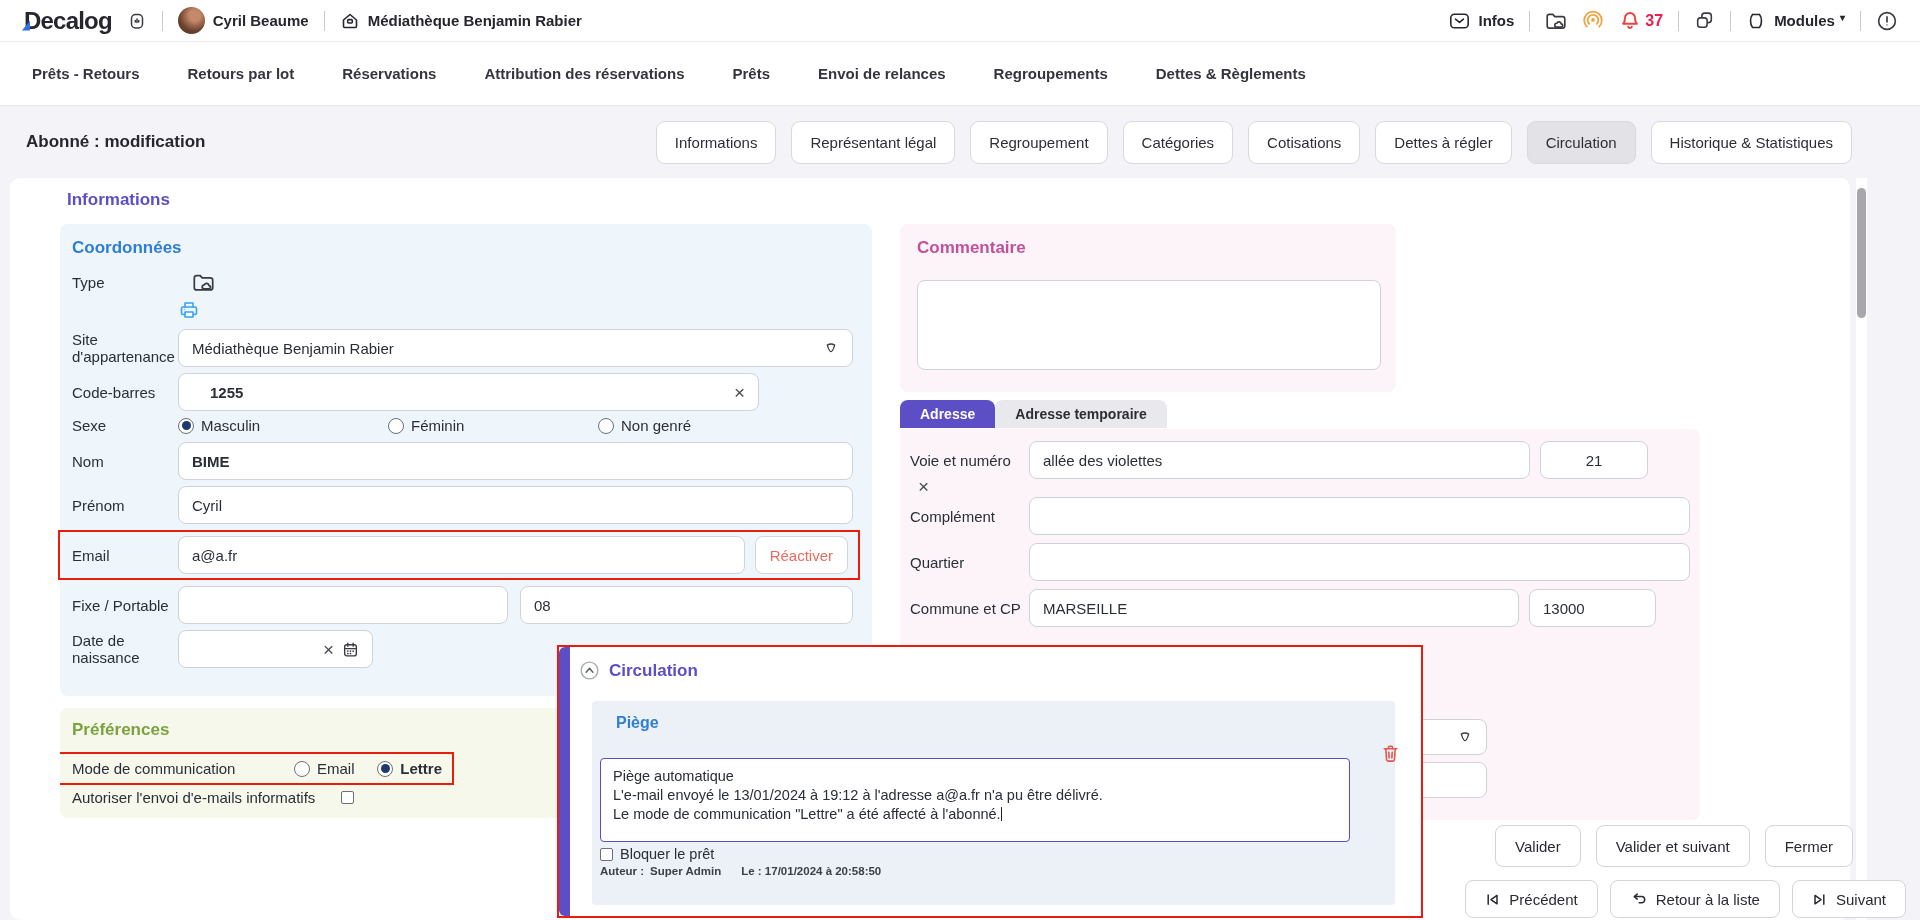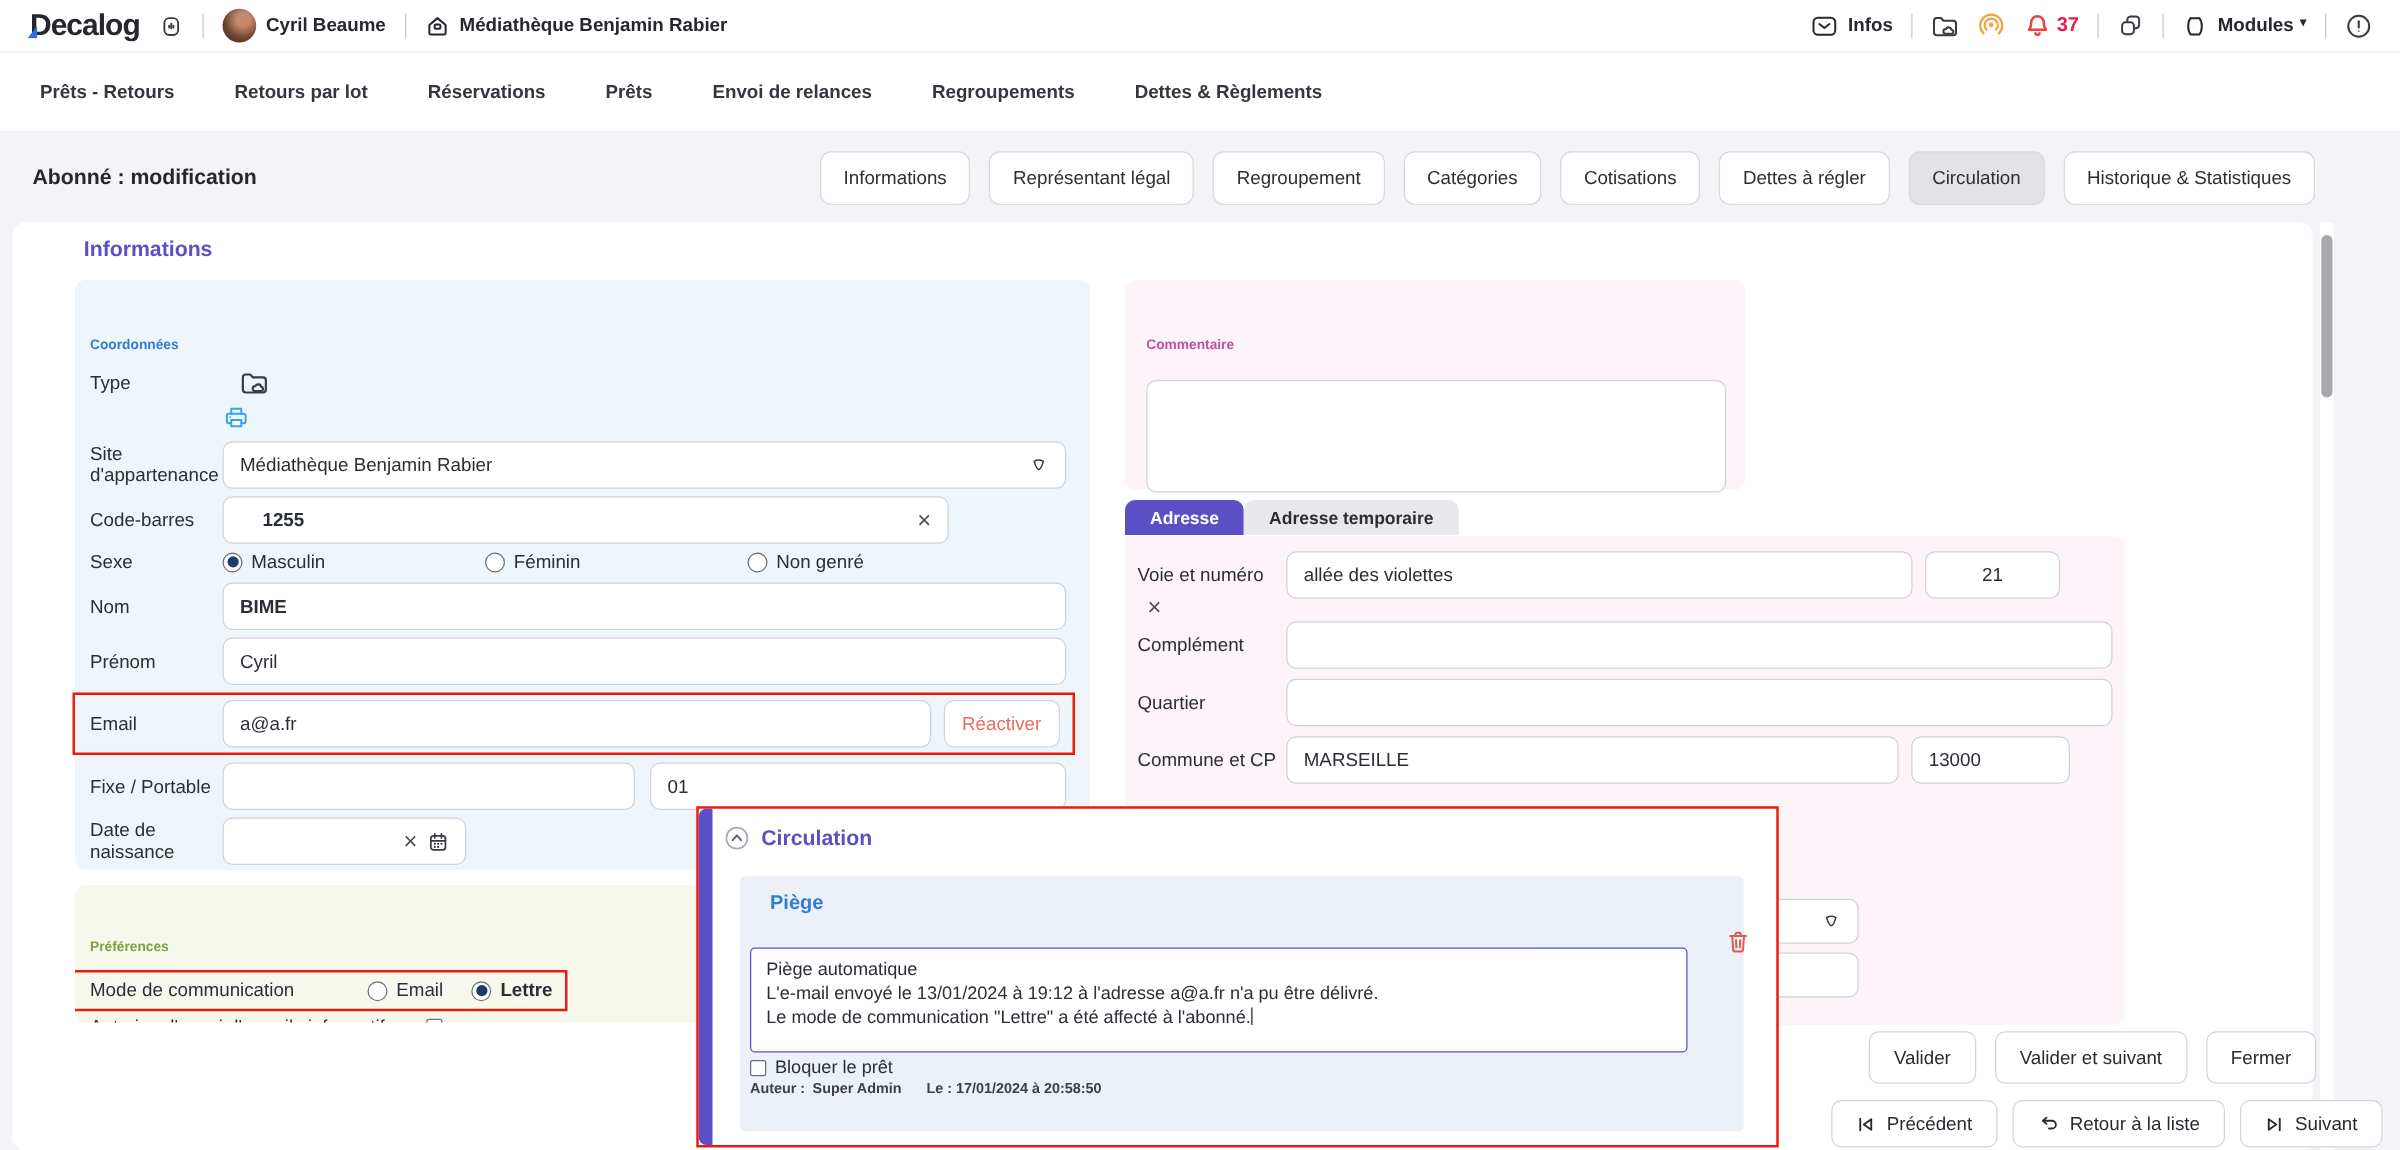--- a/index.html
+++ b/index.html
@@ -30,21 +30,21 @@
   .page-title { font-weight:bold; font-size:17px; color:#26262e; }
   .tb-btns { margin-left:auto; display:flex; gap:15px; padding-right:42px; }
   .tb-btn { background:#fff; border:1px solid #d8d8de; border-radius:9px; padding:12px 18px; font-size:15px; color:#2e2e36; cursor:pointer; white-space:nowrap; }
   .tb-btn.active { background:#e3e3e7; }
 
   
   .card { position:absolute; left:10px; top:178px; width:1840px; height:742px; background:#fff; border-radius:10px; z-index:1; }
   .sec-title { position:absolute; left:57px; top:12px; color:#5c4fc5; font-size:17px; font-weight:bold; }
 
   .panel { position:absolute; border-radius:8px; }
-  .panel-h { font-weight:bold; font-size:11px;margin-top:32px; }
+  .panel-h { font-weight:bold; font-size:17px; }
 
   
   .panel-coord { left:50px; top:46px; width:812px; height:472px; background:#eef5fb; padding:14px 12px; }
   .h-blue { color:#2e7ed3; margin-bottom:14px; }
   .frow { display:flex; align-items:center; margin-bottom:6px; }
   .flabel { width:106px; flex-shrink:0; font-size:15px; color:#2a2e36; line-height:17px; padding-right:4px; }
   .inp { height:38px; border:1px solid #cfd2d8; border-radius:8px; background:#fff; display:flex; align-items:center; padding:0 13px; font-size:15px; color:#2a2e36; position:relative; }
   .inp .val { flex:1; white-space:nowrap; overflow:hidden; }
   .bold { font-weight:bold; }
   .inp-icon { margin-left:8px; flex-shrink:0; }
@@ -193,20 +193,21 @@
           <circle cx="10" cy="13.6" r="0.6" fill="#3a3a42" stroke="none"></circle>
         </svg>
       </span>
   </div>
 </header>
 
 <nav class="tabbar">
   <div class="tab">Prêts - Retours</div>
   <div class="tab">Retours par lot</div>
   <div class="tab">Réservations</div>
+  <div class="tab">Attribution des réservations</div>
   <div class="tab">Prêts</div>
   <div class="tab">Envoi de relances</div>
   <div class="tab">Regroupements</div>
   <div class="tab">Dettes &amp; Règlements</div>
 </nav>
 
 <div class="toolbar">
   <span class="page-title">Abonné : modification</span>
   <div class="tb-btns">
     <button class="tb-btn">Informations</button>
@@ -303,21 +304,21 @@
         </div>
       <button class="reactiver">Réactiver</button>
     </div>
 
     <div class="frow">
       <span class="flabel">Fixe / Portable</span>
       <div class="inp" style="width:330px;">
           <span class="val"></span>
         </div>
       <div class="inp" style="width:333px; margin-left:12px;">
-          <span class="val">01</span>
+          <span class="val">08</span>
         </div>
     </div>
 
     <div class="frow">
       <span class="flabel">Date de naissance</span>
       <div class="inp" style="width:195px;">
         <span class="val"></span>
         <span class="inp-icon xglyph">×</span>
         <span class="inp-icon">
             <svg class="ic" width="17" height="17" viewBox="0 0 16 16" fill="none" stroke="#3a3a42" stroke-width="1.3">

